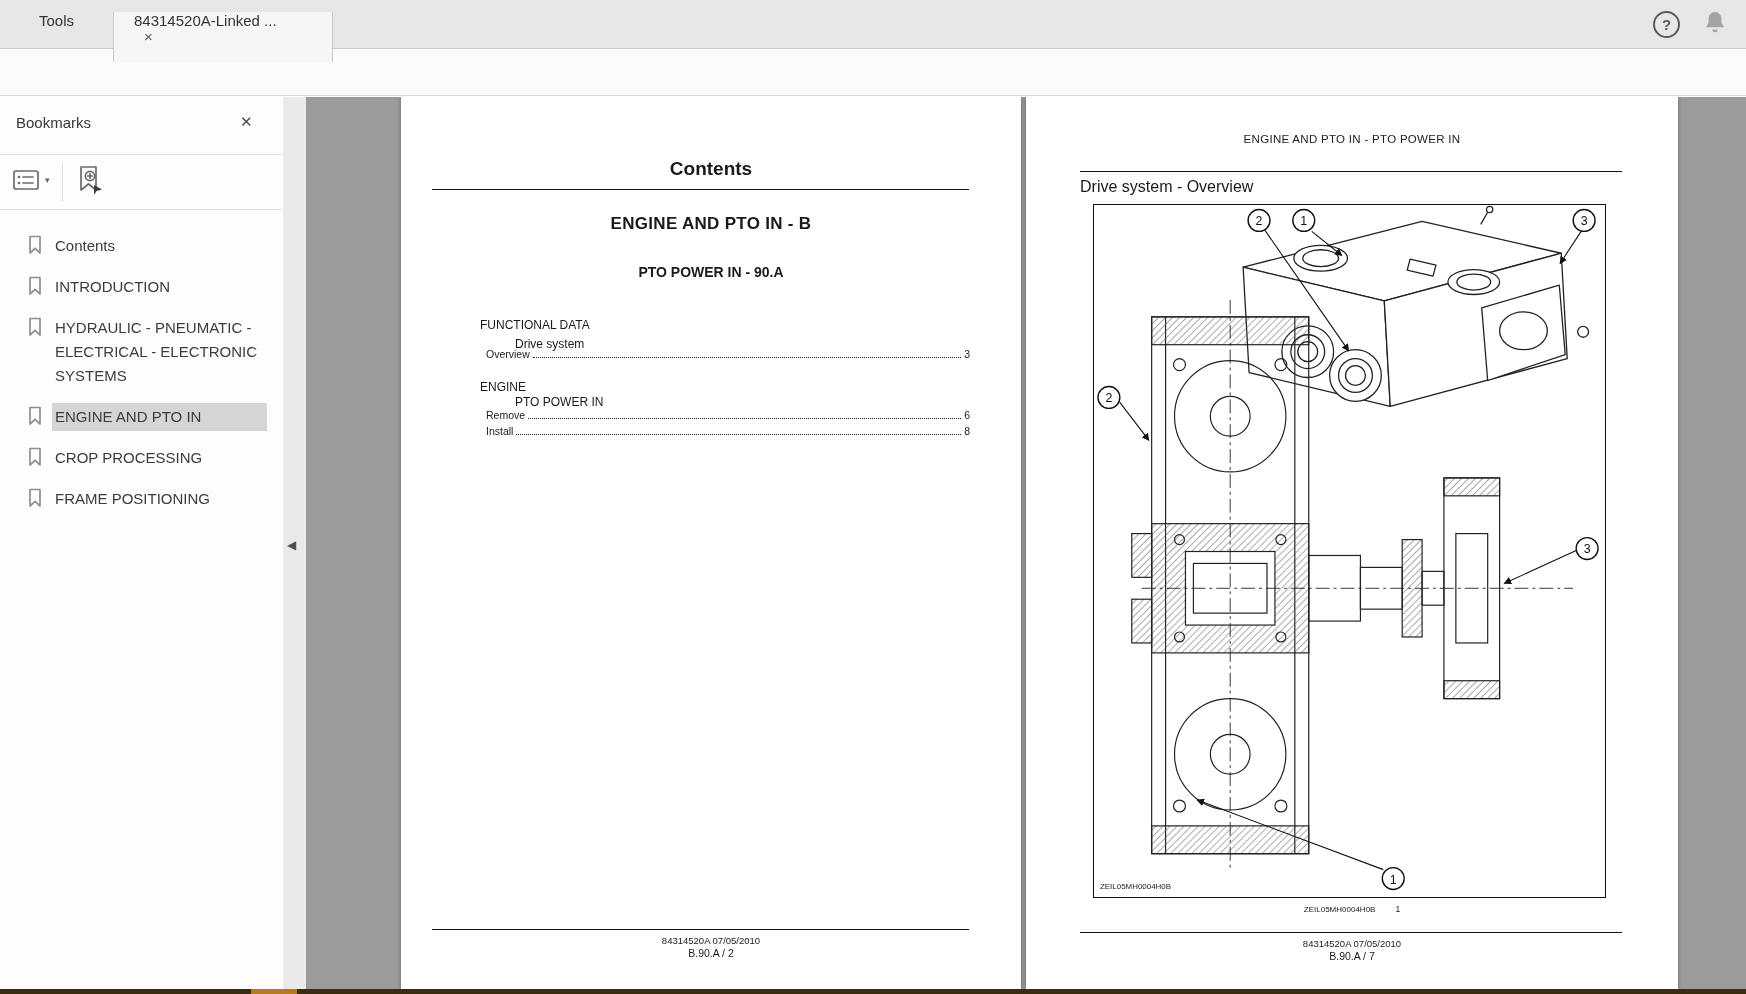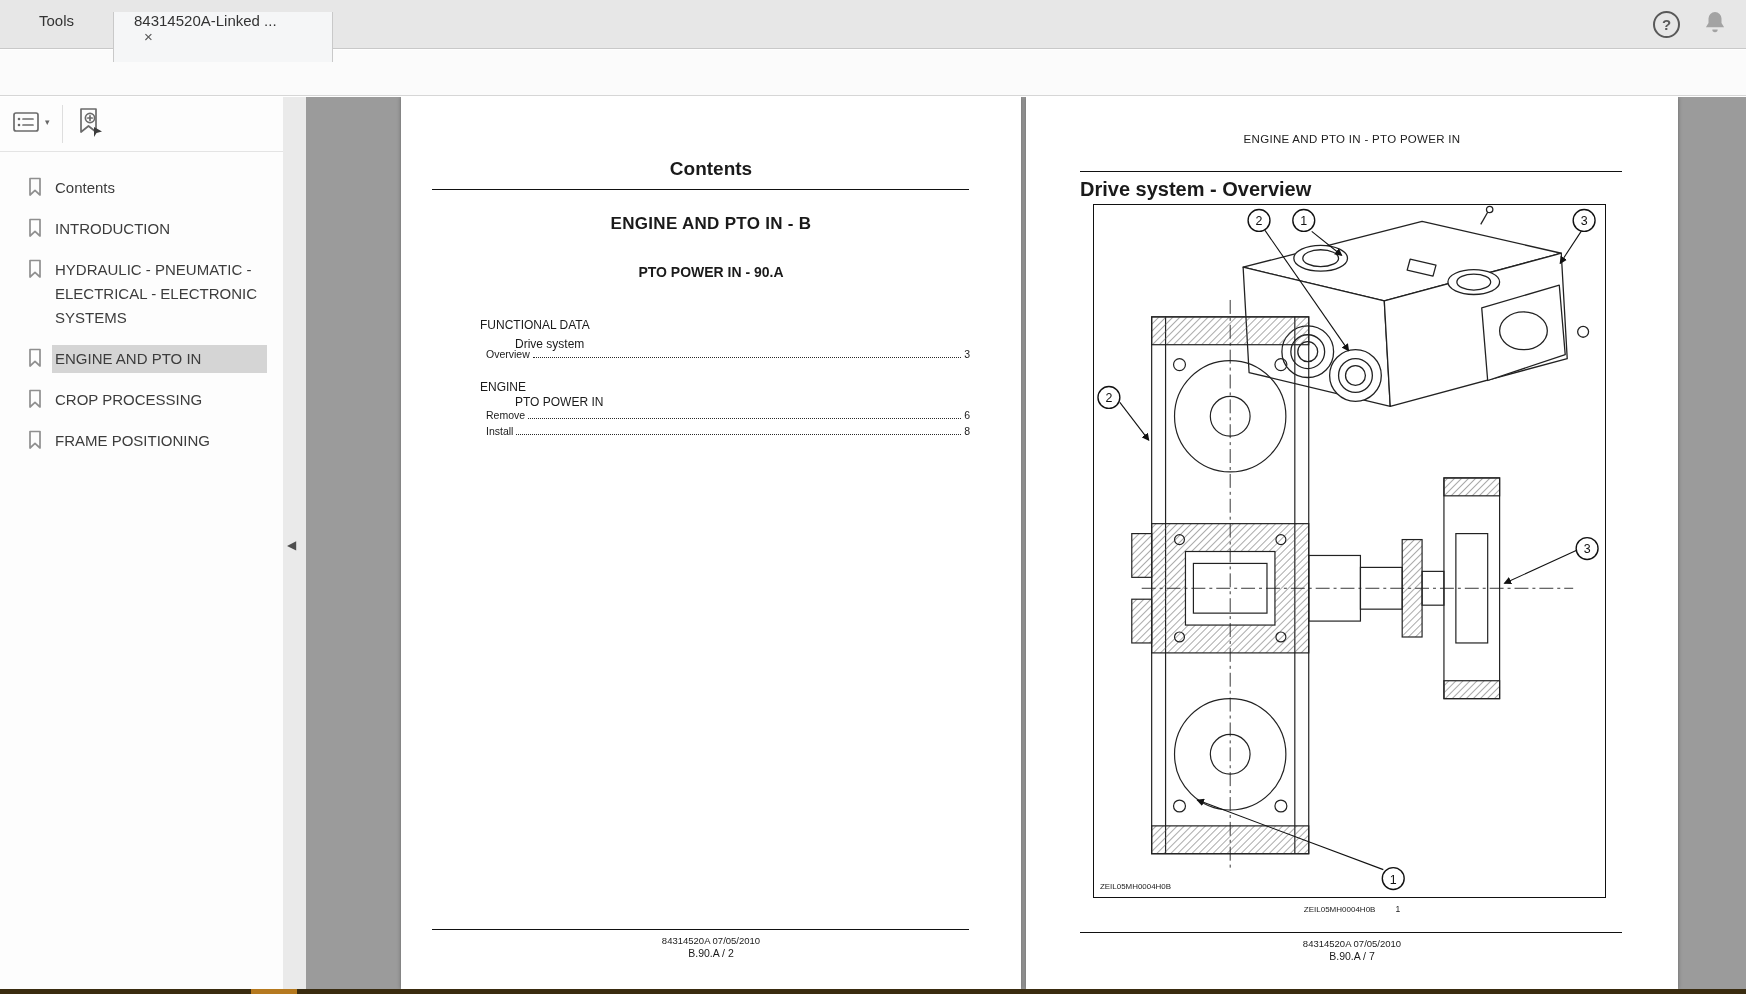--- a/index.html
+++ b/index.html
@@ -66,21 +66,21 @@
   .toc-entry { position:absolute; left:85px; right:51px; display:flex; align-items:flex-end; font-size:10.5px; }
   .toc-entry .leader { flex:1; border-bottom:1.6px dotted #2a2a2a; margin:0 3px 2px 3px; }
   .pg-footer { position:absolute; left:0; width:100%; text-align:center; }
   .foot-rule-l { left:31px; width:537px; top:832px; border-top:1px solid #111; }
   .f1 { top:838px; font-size:9.5px; }
   .f2 { top:850px; font-size:10.5px; }
 
   
   .p2-header { position:absolute; left:0; width:100%; top:36px; text-align:center; font-size:11.5px; color:#222; letter-spacing:.3px; }
   .p2-rule { left:54px; width:542px; top:74px; }
-  .p2-sect { position:absolute; left:54px; top:81px; font-size:20px; font-weight:bold; }
+  .p2-sect { position:absolute; left:54px; top:81px; font-size:16px; font-weight:normal; }
   .figure-frame { position:absolute; left:67px; top:107px; width:513px; height:694px; border:1.6px solid #111; }
   .figure-frame svg { display:block; }
   .fig-caption { position:absolute; left:0; width:100%; top:807px; text-align:center; font-size:8px; color:#222; }
   .fig-caption .fig-num { margin-left:20px; font-size:8.5px; }
   .foot-rule-r { left:54px; width:542px; top:835px; border-top:1px solid #111; }
   .f1r { top:841px; font-size:9.5px; }
   .f2r { top:853px; font-size:10.5px; }
 
   
   .bottombar { position:absolute; left:0; bottom:0; width:1746px; height:5px; background:#3a2c10; }
@@ -192,20 +192,24 @@
         <circle cx="10" cy="8" r="4.2" fill="#fff"></circle>
         <path d="M2.5,21 a7.5,7.5 0 0 1 15,0 z" fill="#fff"></path>
         <circle cx="18.5" cy="17" r="3.4" fill="#1473e6" stroke="#fff" stroke-width="1.6"></circle>
       </svg>
     </div>
   </div>
 
   <div class="main">
 
     <aside class="sidebar">
+      <div class="sb-head">
+        <span class="sb-title">Bookmarks</span>
+        <span class="sb-close">✕</span>
+      </div>
       <div class="sb-tools">
         <div class="sb-opts">
           <svg width="28" height="24" viewBox="0 0 28 24">
             <rect class="ico-stroke" x="2" y="3" width="24" height="18" rx="2"></rect>
             <circle cx="7" cy="9" r="1.3" fill="#6b6b6b"></circle>
               <line class="ico-stroke" x1="11" y1="9" x2="21" y2="9"></line>
             <circle cx="7" cy="15" r="1.3" fill="#6b6b6b"></circle>
               <line class="ico-stroke" x1="11" y1="15" x2="21" y2="15"></line>
           </svg>
           <span class="sb-caret">▾</span>

